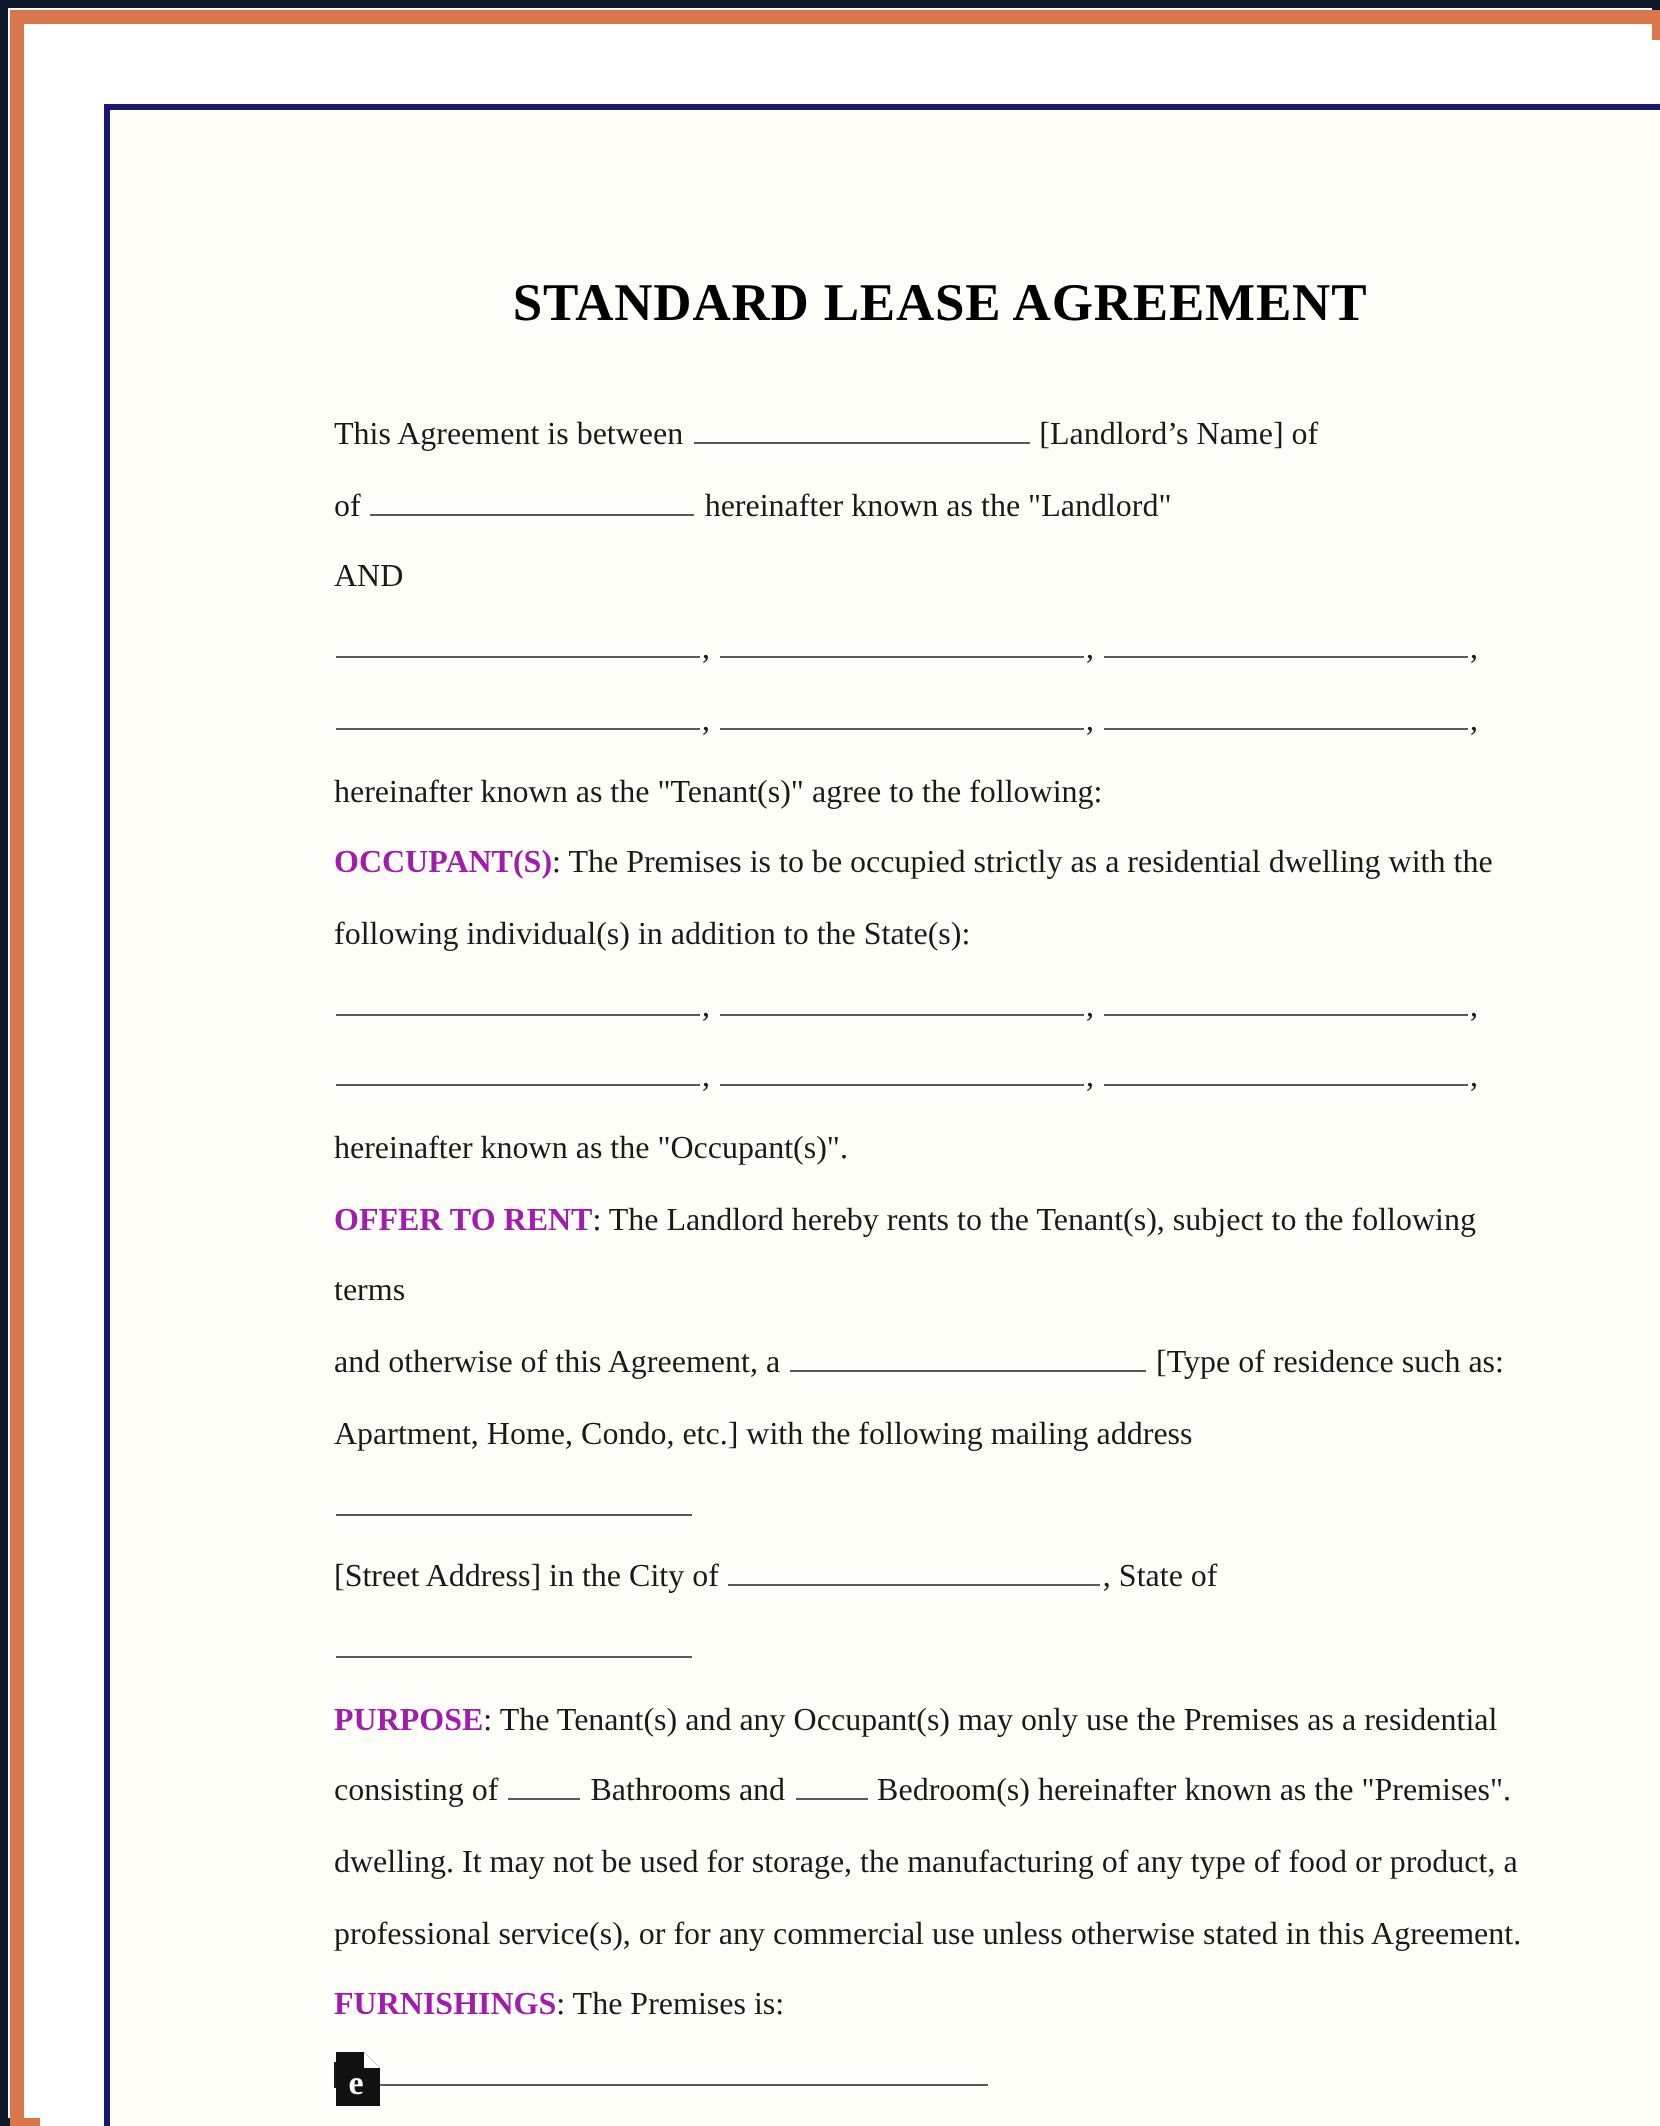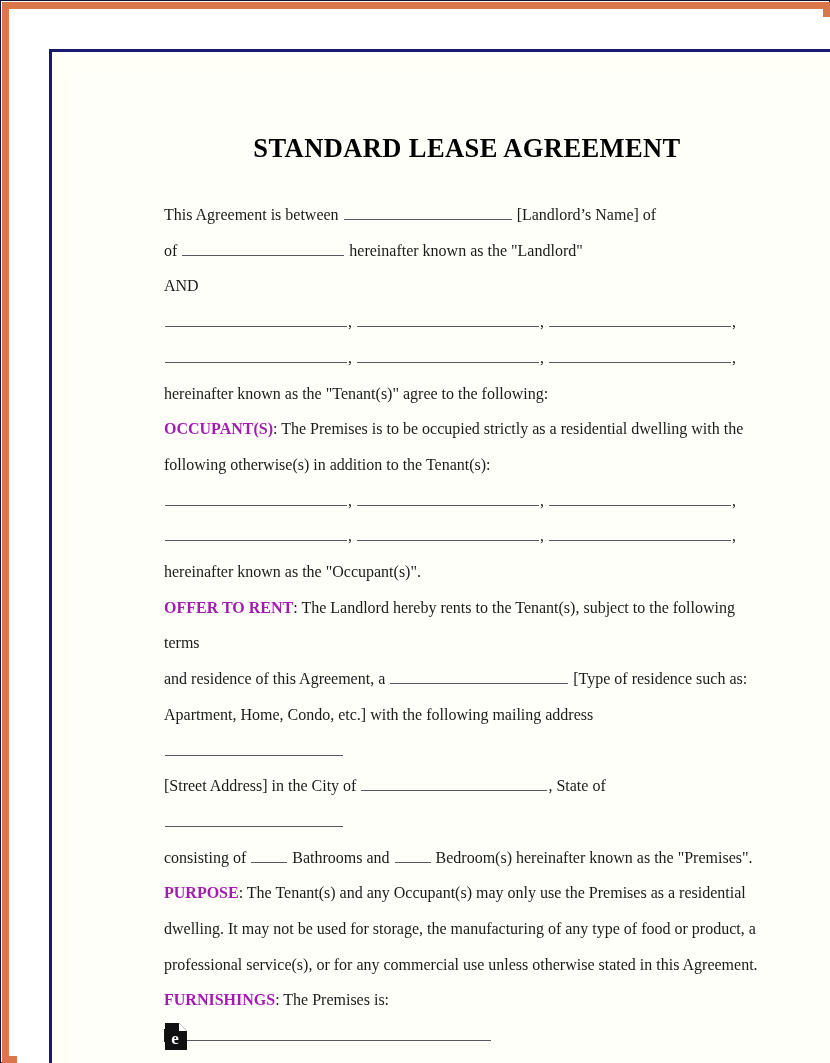--- a/index.html
+++ b/index.html
@@ -14,21 +14,21 @@
     overflow: hidden;
   }
 
   
   .frame-outer {
     position: absolute;
     left: 0; top: 0;
     width: 830px;
     height: 1063px;
     box-sizing: border-box;
-    border: 1px solid #0f172a;
+    border: 4px solid #0f172a;
     background: #ffffff;
   }
   .frame-orange {
     position: absolute;
     left: 1px; top: 1px;
     width: 828px;
     height: 1061px;
     box-sizing: border-box;
     border: 7px solid #d9764a;
     background: #ffffff;
@@ -187,58 +187,58 @@
               <span class="blank"></span>,
               <span class="blank"></span>,
             </p>
 
             <p class="para">hereinafter known as the "Tenant(s)" agree to the following:</p>
 
             <p class="para">
               <b class="head">OCCUPANT(S)</b><span>: The Premises is to be occupied strictly as a residential dwelling with the</span>
             </p>
 
-            <p class="para">following otherwise(s) in addition to the Tenant(s):</p>
+            <p class="para">following individual(s) in addition to the State(s):</p>
 
             <p class="para triple-row">
               <span class="blank"></span>,
               <span class="blank"></span>,
               <span class="blank"></span>,
             </p>
 
             <p class="para triple-row">
               <span class="blank"></span>,
               <span class="blank"></span>,
               <span class="blank"></span>,
             </p>
 
             <p class="para">hereinafter known as the "Occupant(s)".</p>
 
             <p class="para">
               <b class="head">OFFER TO RENT</b><span>: The Landlord hereby rents to the Tenant(s), subject to the following terms</span>
             </p>
 
             <p class="para">
-              <span>and residence of this Agreement, a </span><span class="blank blank-lg"></span><span> [Type of residence such as:</span>
+              <span>and otherwise of this Agreement, a </span><span class="blank blank-lg"></span><span> [Type of residence such as:</span>
             </p>
 
             <p class="para">
               <span>Apartment, Home, Condo, etc.] with the following mailing address </span><span class="blank blank-lg"></span>
             </p>
 
             <p class="para">
               <span>[Street Address] in the City of </span><span class="blank blank-xl"></span><span>, State of </span><span class="blank blank-lg"></span>
             </p>
 
             <p class="para">
+              <b class="head">PURPOSE</b><span>: The Tenant(s) and any Occupant(s) may only use the Premises as a residential</span>
+            </p>
+
+            <p class="para">
               <span>consisting of </span><span class="blank blank-sm"></span><span> Bathrooms and </span><span class="blank blank-sm"></span><span> Bedroom(s) hereinafter known as the "Premises".</span>
-            </p>
-
-            <p class="para">
-              <b class="head">PURPOSE</b><span>: The Tenant(s) and any Occupant(s) may only use the Premises as a residential</span>
             </p>
 
             <p class="para">dwelling. It may not be used for storage, the manufacturing of any type of food or product, a</p>
 
             <p class="para">professional service(s), or for any commercial use unless otherwise stated in this Agreement.</p>
 
             <p class="para">
               <b class="head">FURNISHINGS</b><span>: The Premises is:</span>
             </p>
 

